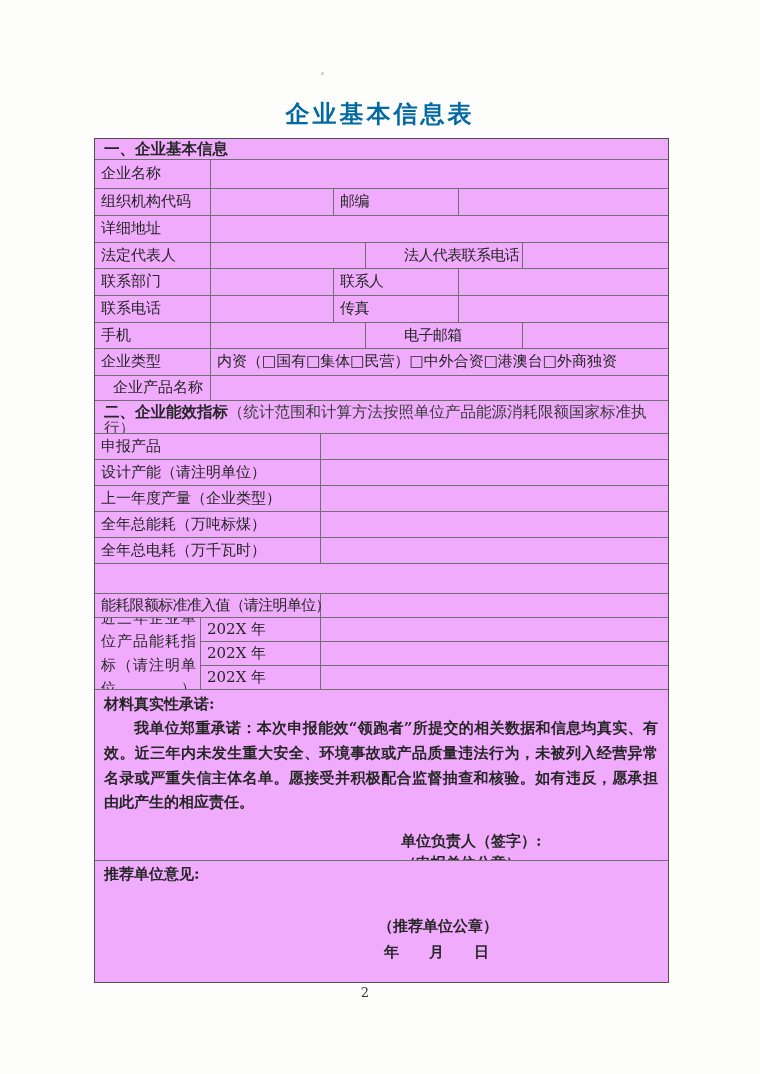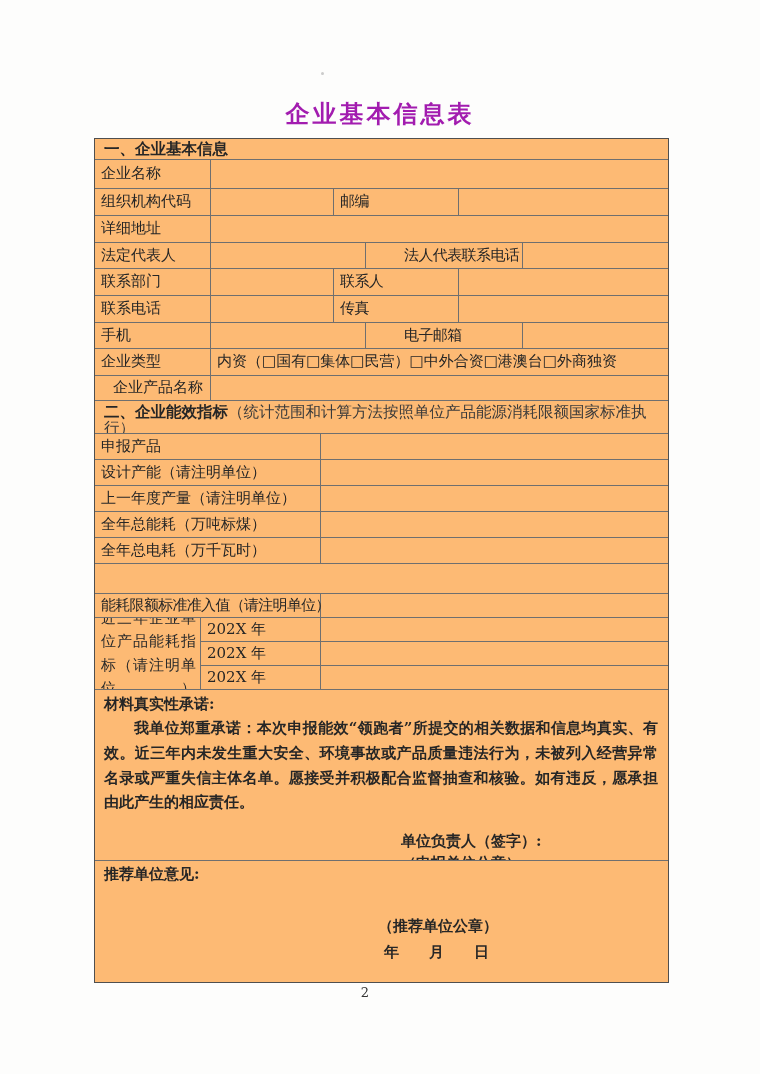--- a/index.html
+++ b/index.html
@@ -11,33 +11,33 @@
     color: #2a2a2a;
     overflow: hidden;
   }
   .doc-title {
     position: absolute;
     top: 98px; left: 0; width: 100%;
     text-align: center;
     font-size: 24px;
     font-weight: 700;
     letter-spacing: 3px;
-    color: #a21caf;
+    color: #0369a1;
   }
   .scan-dot {
     position: absolute; top: 72px; left: 321px;
     width: 3px; height: 3px; border-radius: 50%;
     background: #9a9a9a; opacity: .5;
   }
   .form-table {
     position: absolute;
     left: 94px; top: 138px;
     width: 575px; height: 845px;
     border: 1.5px solid #4f4f4f;
-    background: #fdba74;
+    background: #f0abfc;
   }
   .r { display: flex; border-bottom: 1px solid #6f6f6f; overflow: hidden; }
   .r:last-child { border-bottom: none; }
   .c {
     border-right: 1px solid #6f6f6f;
     display: flex; align-items: center;
     padding-left: 6px;
     font-size: 15px;
     line-height: 1.15;
     color: #262626;
@@ -170,21 +170,21 @@
 
   <div class="r h26">
     <div class="c w-l3">申报产品</div>
     <div class="c w-fill"></div>
   </div>
   <div class="r h26">
     <div class="c w-l3">设计产能（请注明单位）</div>
     <div class="c w-fill"></div>
   </div>
   <div class="r h26">
-    <div class="c w-l3">上一年度产量（请注明单位）</div>
+    <div class="c w-l3">上一年度产量（企业类型）</div>
     <div class="c w-fill"></div>
   </div>
   <div class="r h26">
     <div class="c w-l3">全年总能耗（万吨标煤）</div>
     <div class="c w-fill"></div>
   </div>
   <div class="r h26">
     <div class="c w-l3">全年总电耗（万千瓦时）</div>
     <div class="c w-fill"></div>
   </div>

